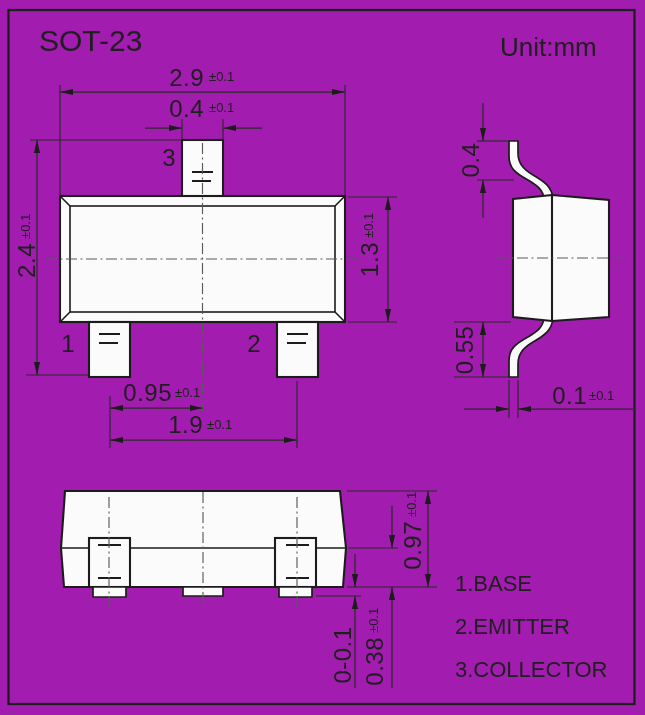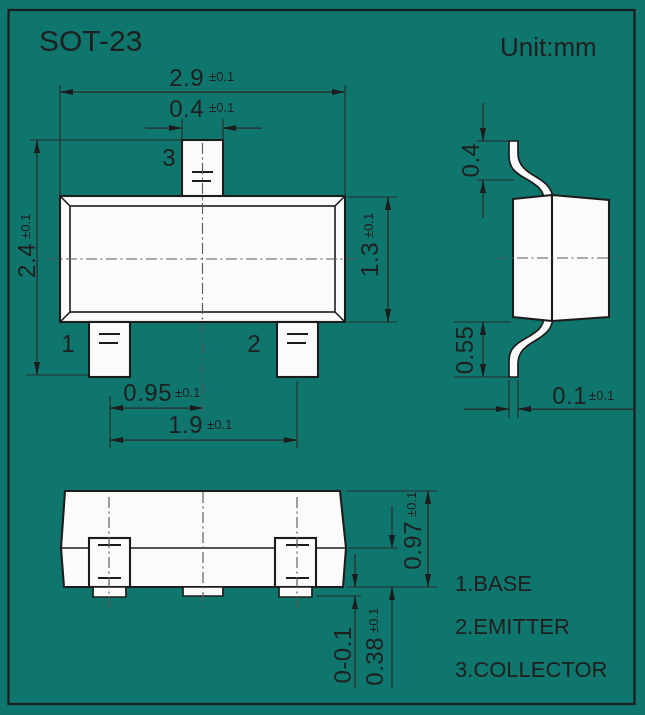--- a/index.html
+++ b/index.html
@@ -1,16 +1,16 @@
 <!DOCTYPE html>
 <html><head>
 <meta charset="utf-8">
 <style>
   html,body{margin:0;padding:0;background:#ffffff;}
-  .canvas{width:645px;height:715px;position:relative;background:#0f766e;font-family:"Liberation Sans",sans-serif;}
+  .canvas{width:645px;height:715px;position:relative;background:#a21caf;font-family:"Liberation Sans",sans-serif;}
   svg{display:block;}
   .ol{stroke:#1c1c1c;stroke-width:2.1;fill:none;stroke-linejoin:miter;}
   .olf{stroke:#1c1c1c;stroke-width:2.1;fill:#fbfbfb;stroke-linejoin:miter;}
   .olt{stroke:#1c1c1c;stroke-width:1.6;fill:none;}
   .lead{stroke:#1c1c1c;stroke-width:1.7;fill:#fbfbfb;stroke-linejoin:round;}
   .dim{stroke:#2b2b2b;stroke-width:1.25;fill:none;}
   .ext{stroke:#2b2b2b;stroke-width:1.15;fill:none;}
   .cl{stroke:#5a5a5a;stroke-width:1.15;fill:none;stroke-dasharray:11 3.5 2 3.5;}
   .tick{stroke:#1c1c1c;stroke-width:2;fill:none;}
   text{fill:#1f1f1f;}

